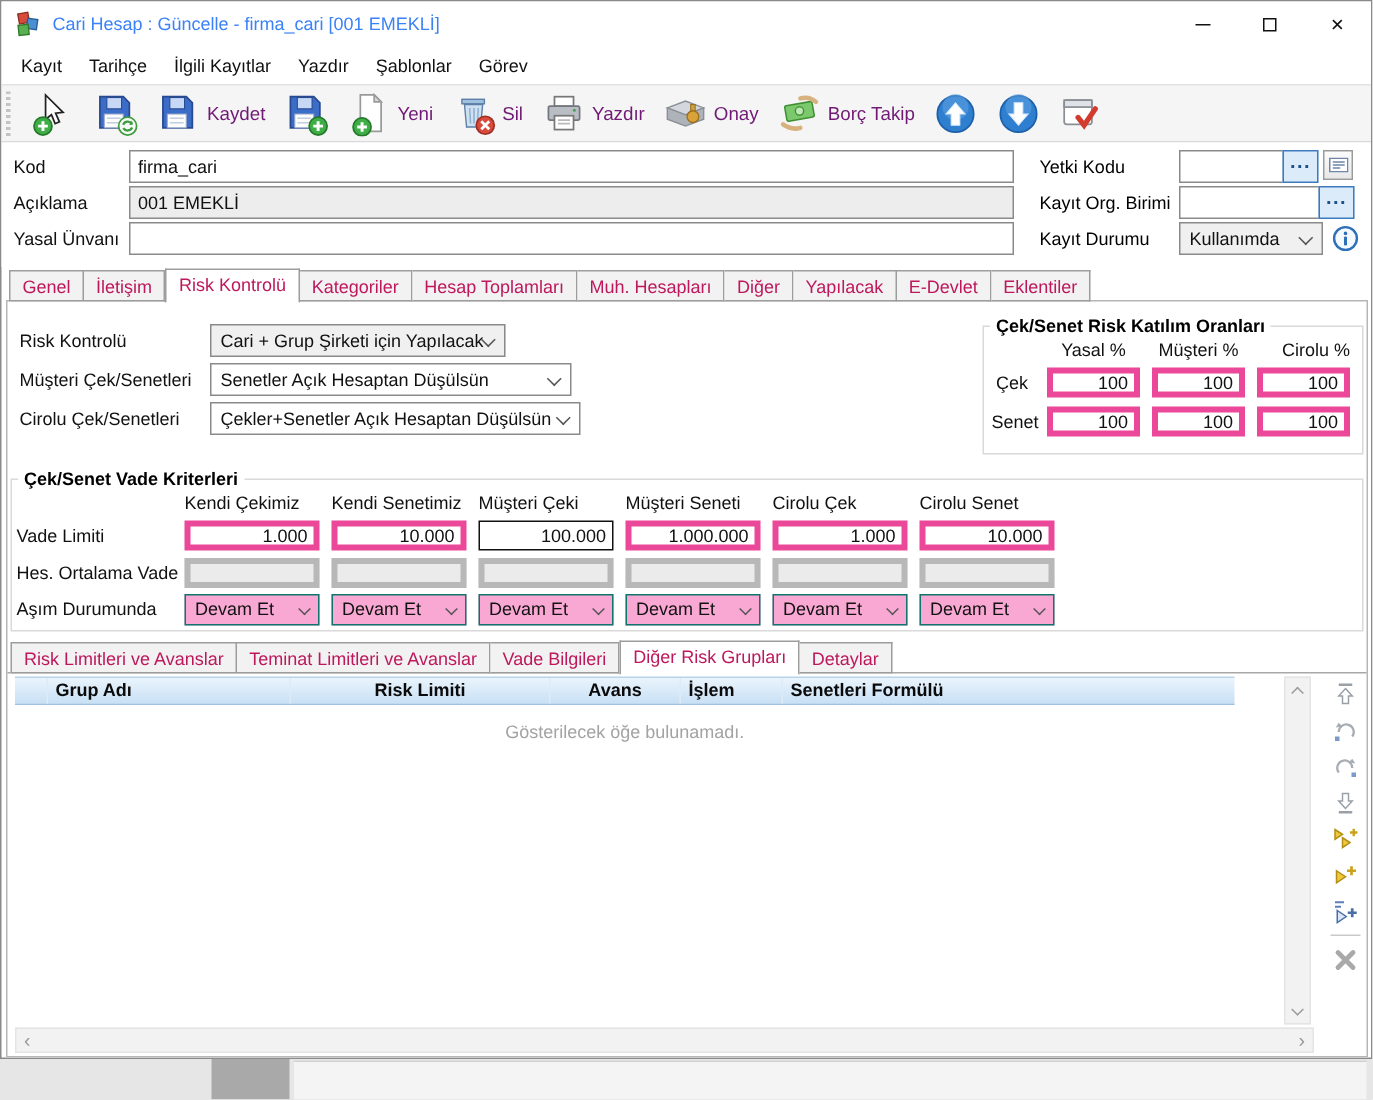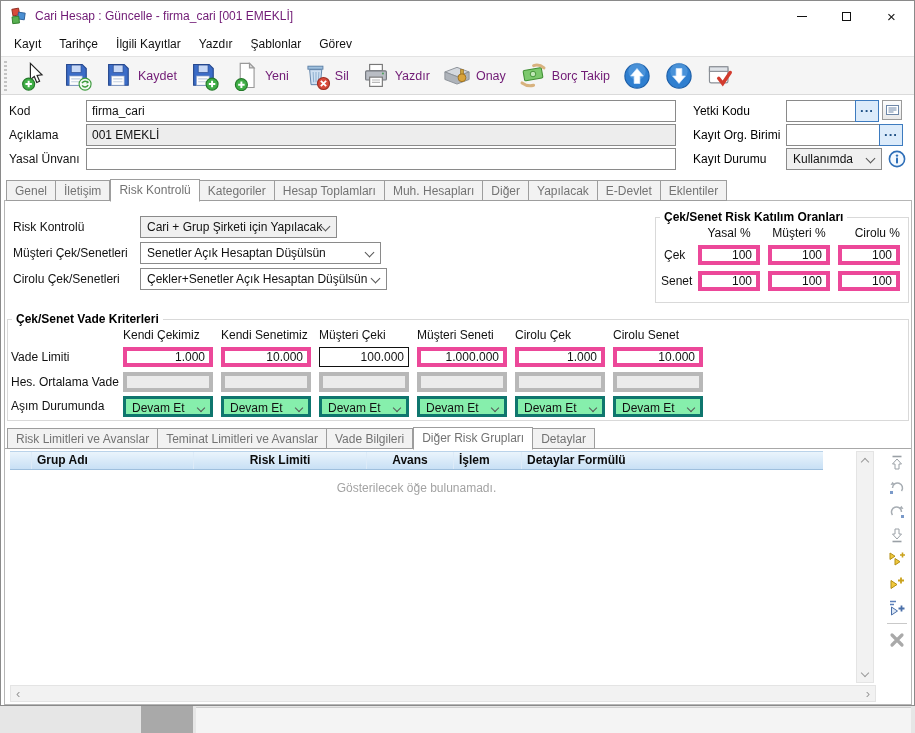--- a/index.html
+++ b/index.html
@@ -4,21 +4,21 @@
 <style>
   * { box-sizing: border-box; margin: 0; padding: 0; }
   html,body { background:#dcdcdc; }
   body { font-family:"Liberation Sans","DejaVu Sans",sans-serif; font-size:12px; color:#1a1a1a; }
   #canvas { position:relative; width:915px; height:733px; background:#e9e9e9; overflow:hidden; }
 
   
   .window { position:absolute; left:0; top:0; width:915px; height:706px; background:#fff; border:1px solid #8a8a8a; }
   .titlebar { position:absolute; left:0; top:0; width:100%; height:30px; background:#fff; display:flex; align-items:center; }
   .title-icon { width:18px; height:18px; margin-left:8px; }
-  .title-text { margin-left:8px; font-size:12px; color:#701a75; }
+  .title-text { margin-left:8px; font-size:12px; color:#3b82f6; }
   .win-btns { position:absolute; right:0; top:0; height:30px; display:flex; }
   .win-btn { width:45px; height:30px; display:flex; align-items:center; justify-content:center; }
   .glyph-min { width:10px; height:1px; background:#111; display:block; }
   .glyph-max { width:9px; height:9px; border:1px solid #111; display:block; }
   .glyph-close { font-size:15px; color:#111; line-height:1; }
 
   .menubar { position:absolute; left:0; top:30px; width:100%; height:25px; background:#fff; display:flex; align-items:center; padding-left:4px; }
   .menu-item { padding:3px 9px; color:#111; cursor:default; }
 
   .toolbar { position:absolute; left:0; top:55px; width:100%; height:39px; background:#f5f5f5; border-top:1px solid #e3e3e3; border-bottom:1px solid #dadada; display:flex; align-items:center; padding-left:14px; }
@@ -36,39 +36,39 @@
   .btn-dots { position:absolute; height:22px; width:24px; background:#dcebfa; border:1px solid #3d7bbf; color:#1d4f84; font-weight:bold; text-align:center; }
   .btn-dots::after { content:"..."; position:relative; top:-4px; letter-spacing:1px; }
   .btn-mini { position:absolute; height:20px; width:20px; top:1px; background:linear-gradient(#fcfcfc,#e8e8e8); border:1px solid #9a9a9a; display:flex; align-items:center; justify-content:center; }
 
   .combo { position:absolute; height:22px; border:1px solid #8a8a8a; background:#f0f0f0; line-height:20px; padding:0 20px 0 6px; color:#111; white-space:nowrap; overflow:hidden; }
   .combo.white { background:#fff; }
   .combo::after { content:""; position:absolute; right:7px; top:6px; width:6px; height:6px; border-right:1.4px solid #555; border-bottom:1.4px solid #555; transform:rotate(45deg); }
 
   
   .tabstrip { position:absolute; left:5px; top:177px; height:23px; display:flex; align-items:flex-end; z-index:5; }
-  .tab { height:21px; line-height:20px; padding:0 8px; background:#f2f2f2; border:1px solid #9d9d9d; border-left:none; color:#737373; white-space:nowrap; }
+  .tab { height:21px; line-height:20px; padding:0 8px; background:#f2f2f2; border:1px solid #9d9d9d; border-left:none; color:#be185d; white-space:nowrap; }
   .tab:first-child { border-left:1px solid #9d9d9d; }
   .tab.active { height:23px; background:#fff; border-left:1px solid #9d9d9d; border-bottom:1px solid #fff; margin-bottom:-1px; z-index:6; position:relative; }
   .tab.active + .tab { border-left:none; }
 
   .panel { position:absolute; left:3px; top:199px; width:908px; height:505px; background:#fff; border:1px solid #b6b6b6; }
 
   
   .plabel { position:absolute; left:8px; height:22px; line-height:22px; color:#111; }
 
   
   .gbox { position:absolute; border:1px solid #d9d9d9; }
   .gtitle { position:absolute; top:-8px; left:4px; background:#fff; padding:0 4px; font-weight:bold; color:#000; white-space:nowrap; }
   .num { text-align:right; }
   .ginput { position:absolute; height:20px; border:4px solid #ec4899; background:#fff; font:12px "Liberation Sans",sans-serif; padding:0 4px; color:#111; }
   .ginput.dis { background:#ebebeb; border-color:#b8b8b8; }
   .ginput.vfocus { border:1.5px solid #111; }
   .ghead { position:absolute; color:#111; white-space:nowrap; }
-  .combo-sm { position:absolute; width:90px; height:21px; border:3px solid #0f766e; background:#86efac; line-height:19px; padding:0 18px 0 6px; color:#111; }
+  .combo-sm { position:absolute; width:90px; height:21px; border:1px solid #0f766e; background:#f9a8d4; line-height:19px; padding:0 18px 0 6px; color:#111; }
   .combo-sm::after { content:""; position:absolute; right:6px; top:6px; width:5px; height:5px; border-right:1.3px solid #555; border-bottom:1.3px solid #555; transform:rotate(45deg); }
 
   
   .subtabstrip { position:absolute; left:2px; top:225px; height:23px; display:flex; align-items:flex-end; z-index:4; }
   .subtab-line { position:absolute; left:0; top:247px; width:906px; height:1px; background:#a8a8a8; }
 
   
   .grid-header { position:absolute; left:5px; top:250px; width:813px; height:19px; display:flex; background:linear-gradient(#eaf4fc,#c8e0f5); border-top:1px solid #bad3ea; border-bottom:1px solid #9ebfdd; }
   .gh-cell { height:100%; line-height:17px; font-weight:bold; font-size:12px; color:#0b0b0b; border-right:1px solid #ddebf8; padding:0 5px; white-space:nowrap; overflow:hidden; }
   .gh-right { text-align:center; }
@@ -372,21 +372,21 @@
         <span class="tab active">Diğer Risk Grupları</span>
         <span class="tab">Detaylar</span>
       </div>
 
       <div class="grid-header">
         <div class="gh-cell" style="width:22px"></div>
         <div class="gh-cell" style="width:162px"><span>Grup Adı</span></div>
         <div class="gh-cell gh-right" style="width:173px"><span>Risk Limiti</span></div>
         <div class="gh-cell gh-right" style="width:87px"><span>Avans</span></div>
         <div class="gh-cell" style="width:68px"><span>İşlem</span></div>
-        <div class="gh-cell" style="width:298px;border-right:none"><span>Detaylar Formülü</span></div>
+        <div class="gh-cell" style="width:298px;border-right:none"><span>Senetleri Formülü</span></div>
       </div>
       <div class="empty-text">Gösterilecek öğe bulunamadı.</div>
 
       <div class="vscroll">
         <div class="vs-btn" style="top:0">
             <span class="chev up"></span>
           </div>
         <div class="vs-btn" style="bottom:0">
             <span class="chev down"></span>
           </div>

